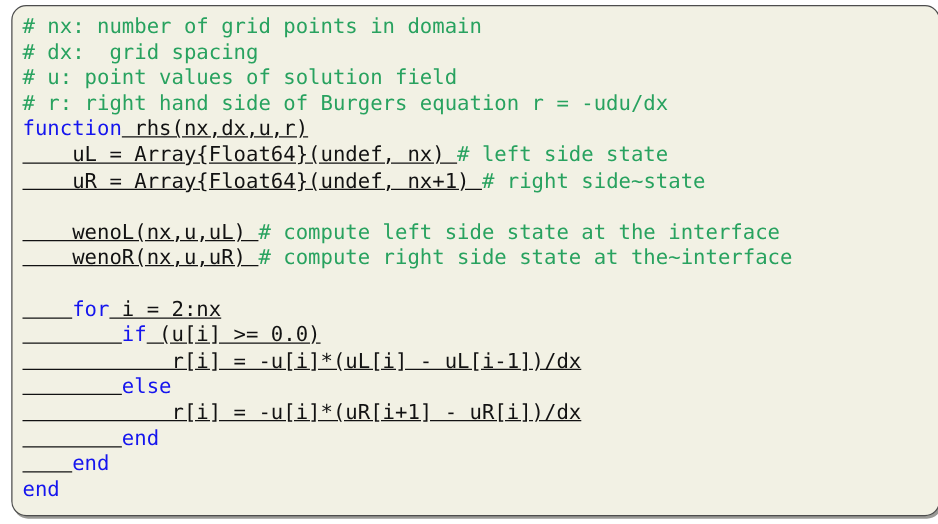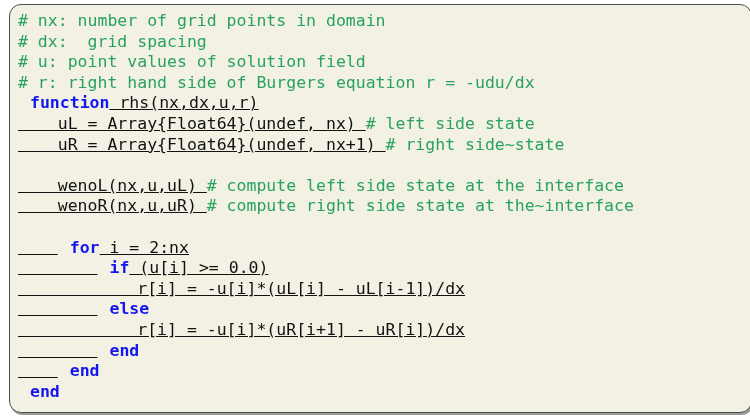--- a/index.html
+++ b/index.html
@@ -35,21 +35,21 @@
   }
   .code-content {
     font-family: "DejaVu Sans Mono", "Liberation Mono", monospace;
     font-size: 16.5px;
     line-height: 20.6px;
     white-space: pre;
     color: var(--code);
   }
   .line { min-height: 20.6px; }
   .tok-comment { color: var(--comment); }
-  .tok-keyword { color: var(--keyword); font-weight: bold; margin-left: 12px; }
+  .tok-keyword { color: var(--keyword); font-weight: normal; }
   .tok-code { color: var(--code); text-decoration: underline; }
 </style>
 </head>
 <body>
 
 <div class="code-card">
   <div class="code-content" id="code-content"><div class="line"><span class="tok-comment"># nx: number of grid points in domain</span></div><div class="line"><span class="tok-comment"># dx:  grid spacing</span></div><div class="line"><span class="tok-comment"># u: point values of solution field</span></div><div class="line"><span class="tok-comment"># r: right hand side of Burgers equation r = -udu/dx</span></div><div class="line"><span class="tok-keyword">function</span><span class="tok-code"> rhs(nx,dx,u,r)</span></div><div class="line"><span class="tok-code">    uL = Array{Float64}(undef, nx) </span><span class="tok-comment"># left side state</span></div><div class="line"><span class="tok-code">    uR = Array{Float64}(undef, nx+1) </span><span class="tok-comment"># right side~state</span></div><div class="line"></div><div class="line"><span class="tok-code">    wenoL(nx,u,uL) </span><span class="tok-comment"># compute left side state at the interface</span></div><div class="line"><span class="tok-code">    wenoR(nx,u,uR) </span><span class="tok-comment"># compute right side state at the~interface</span></div><div class="line"></div><div class="line"><span class="tok-code">    </span><span class="tok-keyword">for</span><span class="tok-code"> i = 2:nx</span></div><div class="line"><span class="tok-code">        </span><span class="tok-keyword">if</span><span class="tok-code"> (u[i] &gt;= 0.0)</span></div><div class="line"><span class="tok-code">            r[i] = -u[i]*(uL[i] - uL[i-1])/dx</span></div><div class="line"><span class="tok-code">        </span><span class="tok-keyword">else</span></div><div class="line"><span class="tok-code">            r[i] = -u[i]*(uR[i+1] - uR[i])/dx</span></div><div class="line"><span class="tok-code">        </span><span class="tok-keyword">end</span></div><div class="line"><span class="tok-code">    </span><span class="tok-keyword">end</span></div><div class="line"><span class="tok-keyword">end</span></div></div>
 </div>
 
 </body></html>

